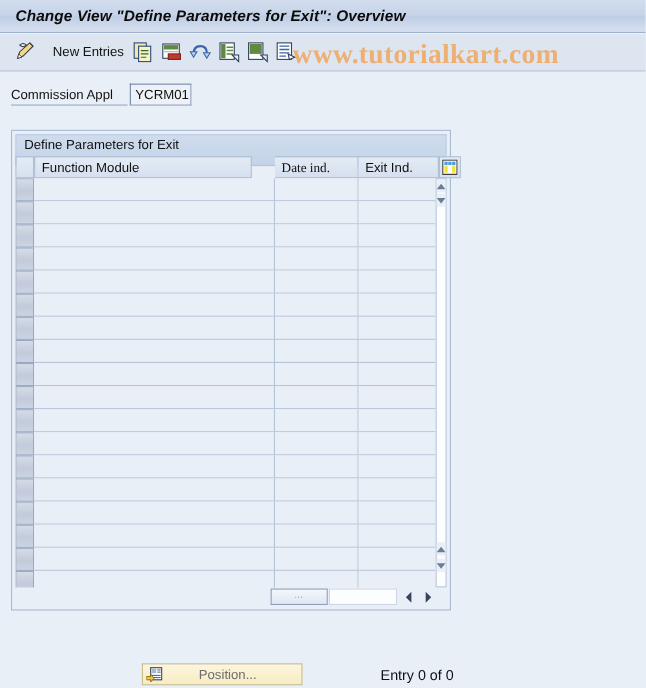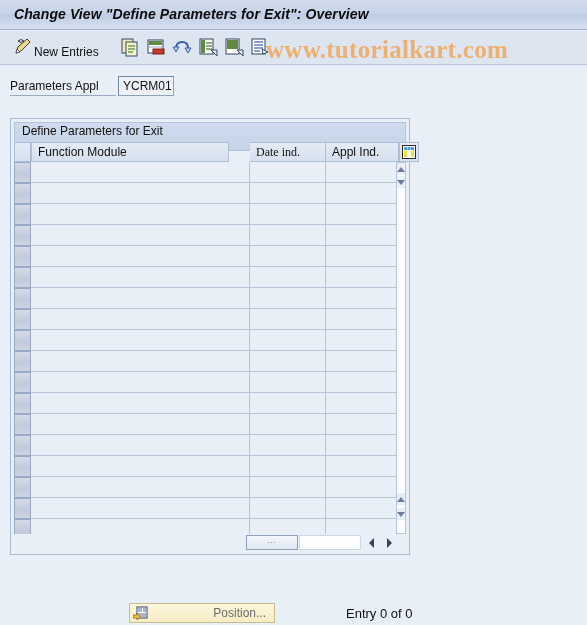--- a/index.html
+++ b/index.html
@@ -299,21 +299,21 @@
     left: 129px; top: 603px;
     width: 146px; height: 20px;
     box-sizing: border-box;
     background: linear-gradient(to bottom, #fdf6dd 0%, #f6ecc3 100%);
     border: 1px solid #c9bd8d;
     display: flex;
     align-items: center;
   }
   .position-btn .pb-label {
     flex: 1;
-    text-align: right;
+    text-align: center;
     font-size: 12px;
     color: #6d6d6d;
     white-space: nowrap;
     padding-right: 8px;
   }
   .entry-count {
     position: absolute;
     left: 346px; top: 606px;
     font-size: 13px;
     color: #111;
@@ -331,21 +331,21 @@
 
   <div class="tb-item" style="left:12px;">
     <svg width="22" height="22" viewBox="0 0 22 22">
       <path d="M4 17 L6 11 L15 3 L18 6 L9 15 Z" fill="#f2d98a" stroke="#3a3a3a" stroke-width="1"></path>
       <path d="M15 3 L18 6" stroke="#3a3a3a" stroke-width="1"></path>
       <path d="M4 17 L8 16 L5 13 Z" fill="#ffffff" stroke="#3a3a3a" stroke-width="0.8"></path>
       <path d="M6 5 Q9 2 12 5 Q9 8 6 5 Z" fill="none" stroke="#3a3a3a" stroke-width="1"></path>
     </svg>
   </div>
 
-  <div class="tb-item" style="left:34px;align-items:flex-end;">
+  <div class="tb-item" style="left:48px;">
     <span class="tb-newentries-label">New Entries</span>
   </div>
 
   <div class="tb-item" style="left:120px;">
     <svg width="20" height="20" viewBox="0 0 20 20">
       <rect x="2" y="2" width="11" height="14" fill="#f4e7a8" stroke="#2f4a7a" stroke-width="1"></rect>
       <rect x="6" y="5" width="11" height="14" fill="#f8f2c9" stroke="#2f4a7a" stroke-width="1"></rect>
       <line x1="8" y1="9" x2="15" y2="9" stroke="#2f6b2f" stroke-width="1"></line>
       <line x1="8" y1="12" x2="15" y2="12" stroke="#2f6b2f" stroke-width="1"></line>
       <line x1="8" y1="15" x2="13" y2="15" stroke="#2f6b2f" stroke-width="1"></line>
@@ -396,36 +396,36 @@
       <line x1="4" y1="11" x2="13" y2="11" stroke="#3b63a8" stroke-width="1.2"></line>
       <line x1="4" y1="14" x2="10" y2="14" stroke="#3b63a8" stroke-width="1.2"></line>
       <path d="M12 12 L18 15 L13 17 Z" fill="#ffffff" stroke="#33445f" stroke-width="1"></path>
     </svg>
   </div>
 </div>
 
 <div class="watermark">www.tutorialkart.com</div>
 
 <div class="field-row">
-  <div class="field-label">Parameters Appl</div>
+  <div class="field-label">Commission Appl</div>
   <div class="field-label-underline"></div>
   <input class="field-input" type="text" value="YCRM01" style="">
 </div>
 
 <div class="table-panel">
 
   <div class="panel-caption">
     <span>Define Parameters for Exit</span>
   </div>
 
   <div class="grid-head">
     <div class="hcell-corner"></div>
     <div class="hcell first" style="left:17px; width:198px;">Function Module</div>
     <div class="hcell" style="left:236px; width:76px;font-family:Liberation Serif, serif;">Date ind.</div>
-    <div class="hcell" style="left:312px; width:73px;">Appl Ind.</div>
+    <div class="hcell" style="left:312px; width:73px;">Exit Ind.</div>
     <div class="hcell-config" style="left:385px;">
       <svg width="14" height="14" viewBox="0 0 14 14">
         <rect x="0.5" y="0.5" width="13" height="13" fill="#ffffff" stroke="#2b2b2b" stroke-width="1"></rect>
         <rect x="2" y="2" width="3" height="3" fill="#4a9ede"></rect>
         <rect x="5.5" y="2" width="3" height="3" fill="#4a9ede"></rect>
         <rect x="9" y="2" width="3" height="3" fill="#4a9ede"></rect>
         <rect x="2" y="5.5" width="3" height="6.5" fill="#f2e23d"></rect>
         <rect x="5.5" y="5.5" width="3" height="6.5" fill="#ffffff"></rect>
         <rect x="9" y="5.5" width="3" height="6.5" fill="#f2e23d"></rect>
       </svg>

